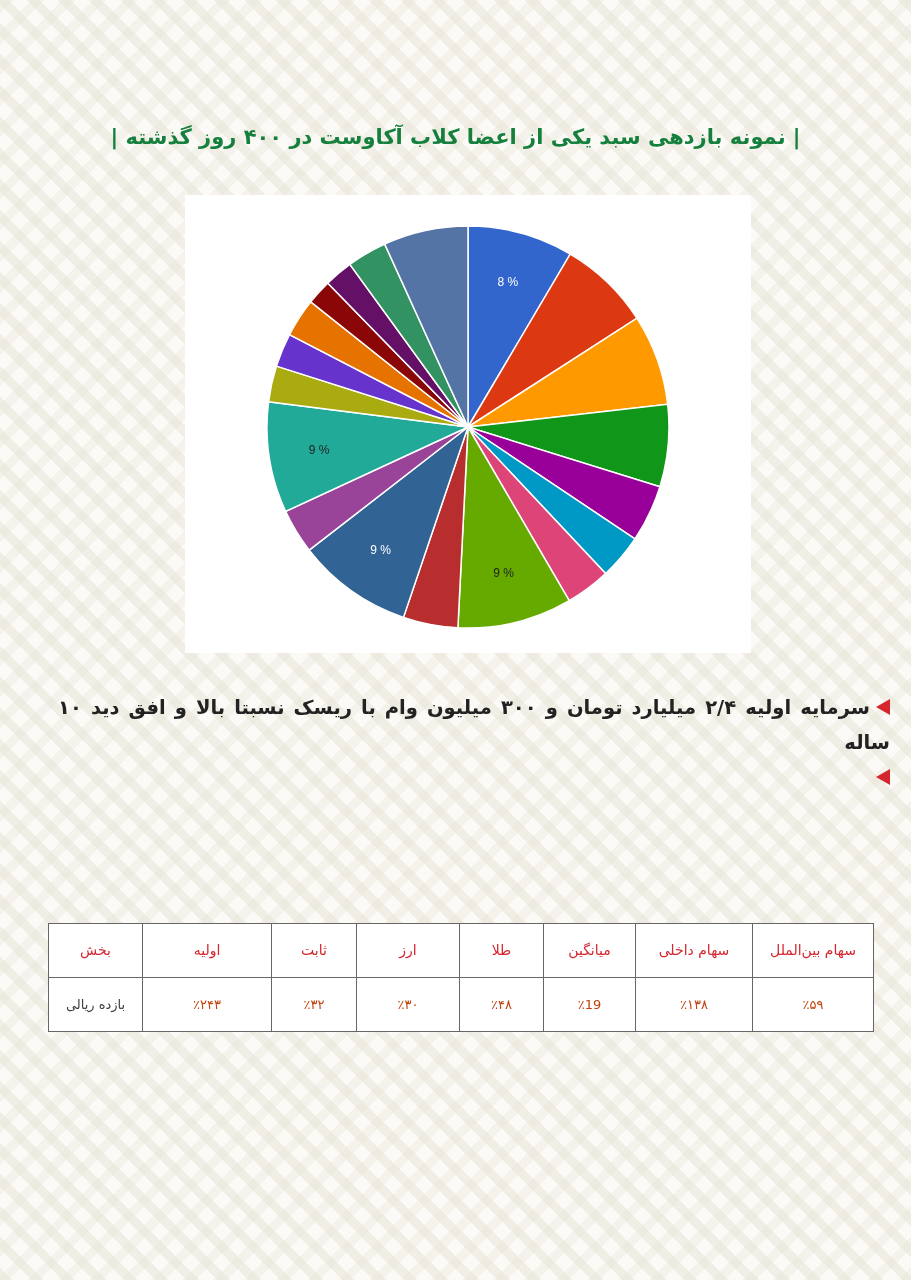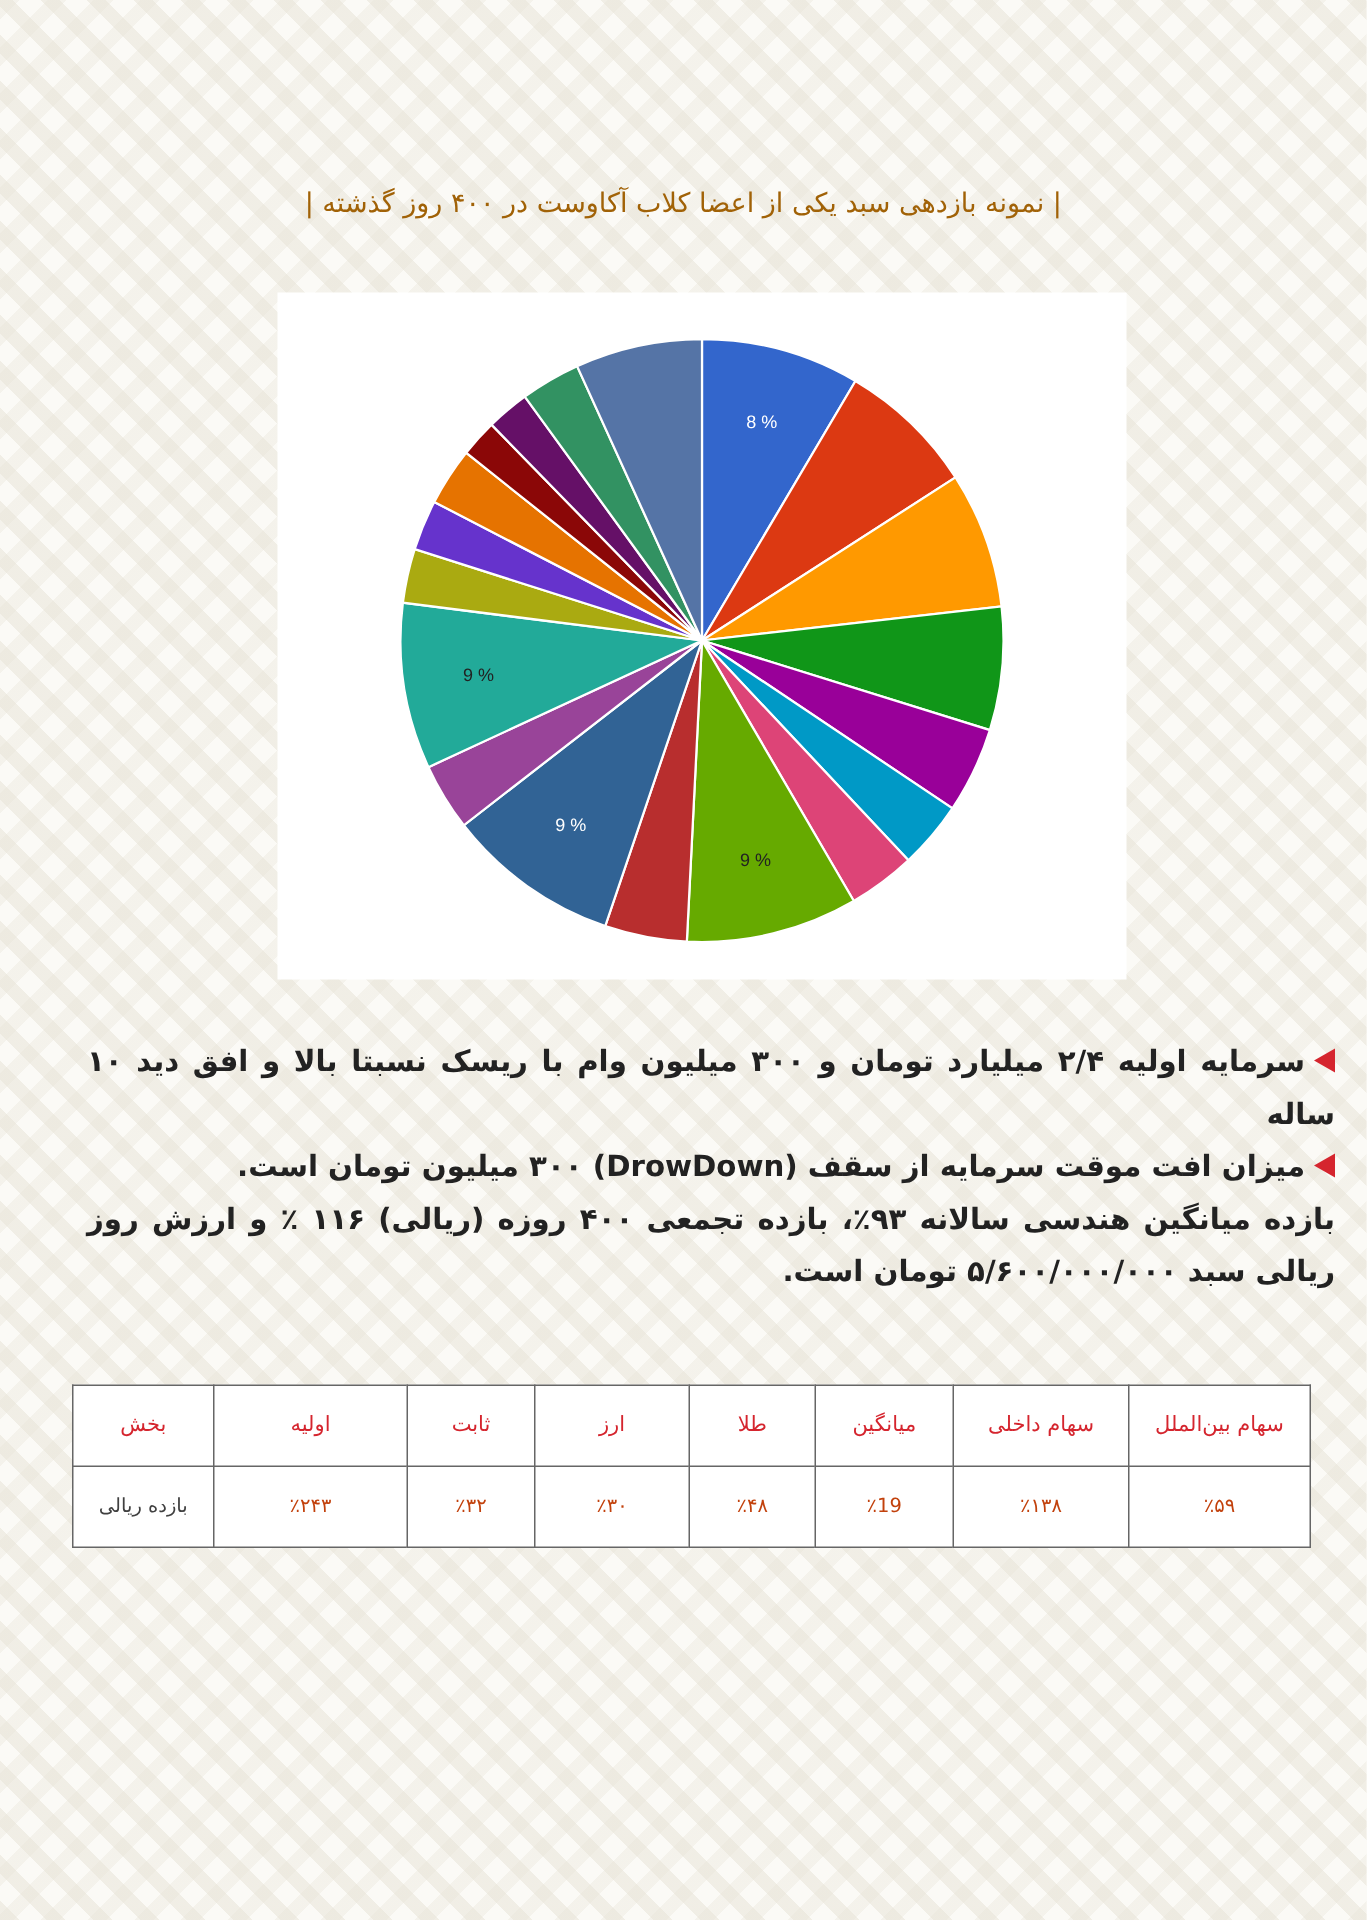--- a/index.html
+++ b/index.html
@@ -8,22 +8,22 @@
     background-color: #fbfaf6;
     background-image:
       repeating-linear-gradient(45deg, rgba(232,228,216,0.55) 0 9px, rgba(255,255,255,0) 9px 22px),
       repeating-linear-gradient(-45deg, rgba(232,228,216,0.35) 0 9px, rgba(255,255,255,0) 9px 22px);
     font-family: "DejaVu Sans", sans-serif;
     position: relative;
   }
   .title {
     position: absolute; left: 0; top: 125px; width: 911px;
     text-align: center; direction: rtl;
-    font-family: "DejaVu Sans", sans-serif; font-weight: normal;
-    font-size: 18px; color: #a16207; letter-spacing: 0.2px;
+    font-family: "DejaVu Sans", sans-serif; font-weight: bold;
+    font-size: 21px; color: #15803d; letter-spacing: 0.2px;
   }
   .chart-panel {
     position: absolute; left: 185px; top: 195px; width: 566px; height: 458px;
     background: #ffffff;
   }
   .chart-panel svg { position: absolute; left: 0; top: 0; }
   .pie-label { font-family: "Liberation Sans", sans-serif; font-size: 12px; }
   .paras {
     position: absolute; left: 58px; top: 690px; width: 832px;
     direction: rtl; text-align: justify;
@@ -80,24 +80,21 @@
       <path d="M283,232 L164.855164289213,69.3875841306355 A201,201 0 0 1 199.71050822035,49.068699892315834 Z" fill="#329262" stroke="#ffffff" stroke-width="1.5"></path>
       <path d="M283,232 L199.71050822035,49.068699892315834 A201,201 0 0 1 283.0000000000001,31 Z" fill="#5574a6" stroke="#ffffff" stroke-width="1.5"></path>
     </svg>
 </div>
 
 <div class="paras">
   <p>
     <span class="bullet"></span><span>سرمایه اولیه ۲/۴ میلیارد تومان و ۳۰۰ میلیون وام با ریسک نسبتا بالا و افق دید ۱۰ ساله</span>
   </p>
   <p>
-    <span class="bullet"></span><span>میزان افت موقت سرمایه از سقف (DrowDown) ۳۰۰ میلیون تومان است.</span>
-  </p>
-  <p>
-    <span>بازده میانگین هندسی سالانه ۹۳٪، بازده تجمعی ۴۰۰ روزه (ریالی) ۱۱۶ ٪ و ارزش روز ریالی سبد ۵/۶۰۰/۰۰۰/۰۰۰ تومان است.</span>
+    <span class="bullet"></span>
   </p>
 </div>
 
 <table class="returns">
   <tbody>
       <tr class="head">
     <td style="width:118px">سهام بین‌الملل</td>
     <td style="width:114px">سهام داخلی</td>
     <td style="width:89px">میانگین</td>
     <td style="width:81px">طلا</td>

